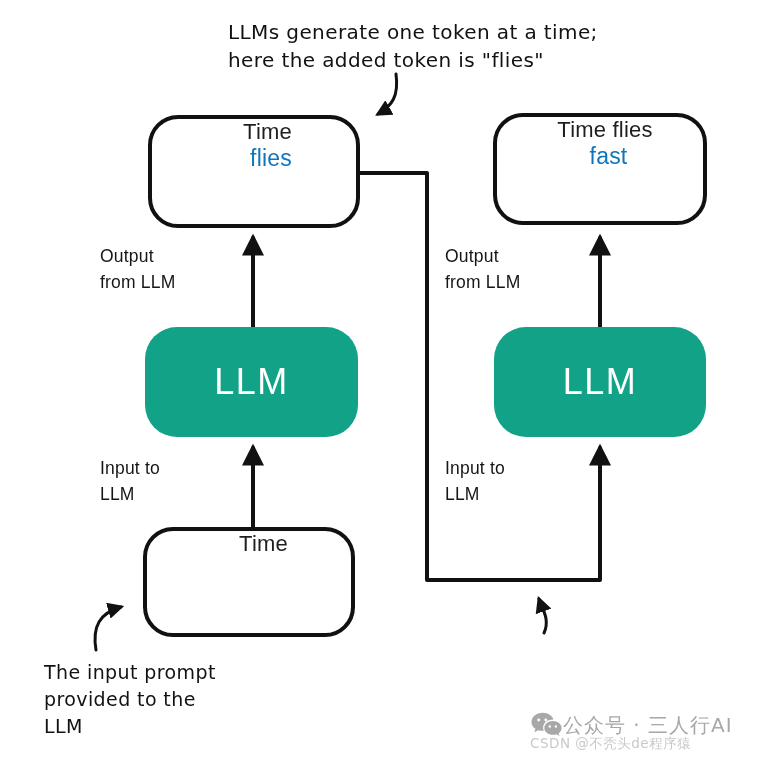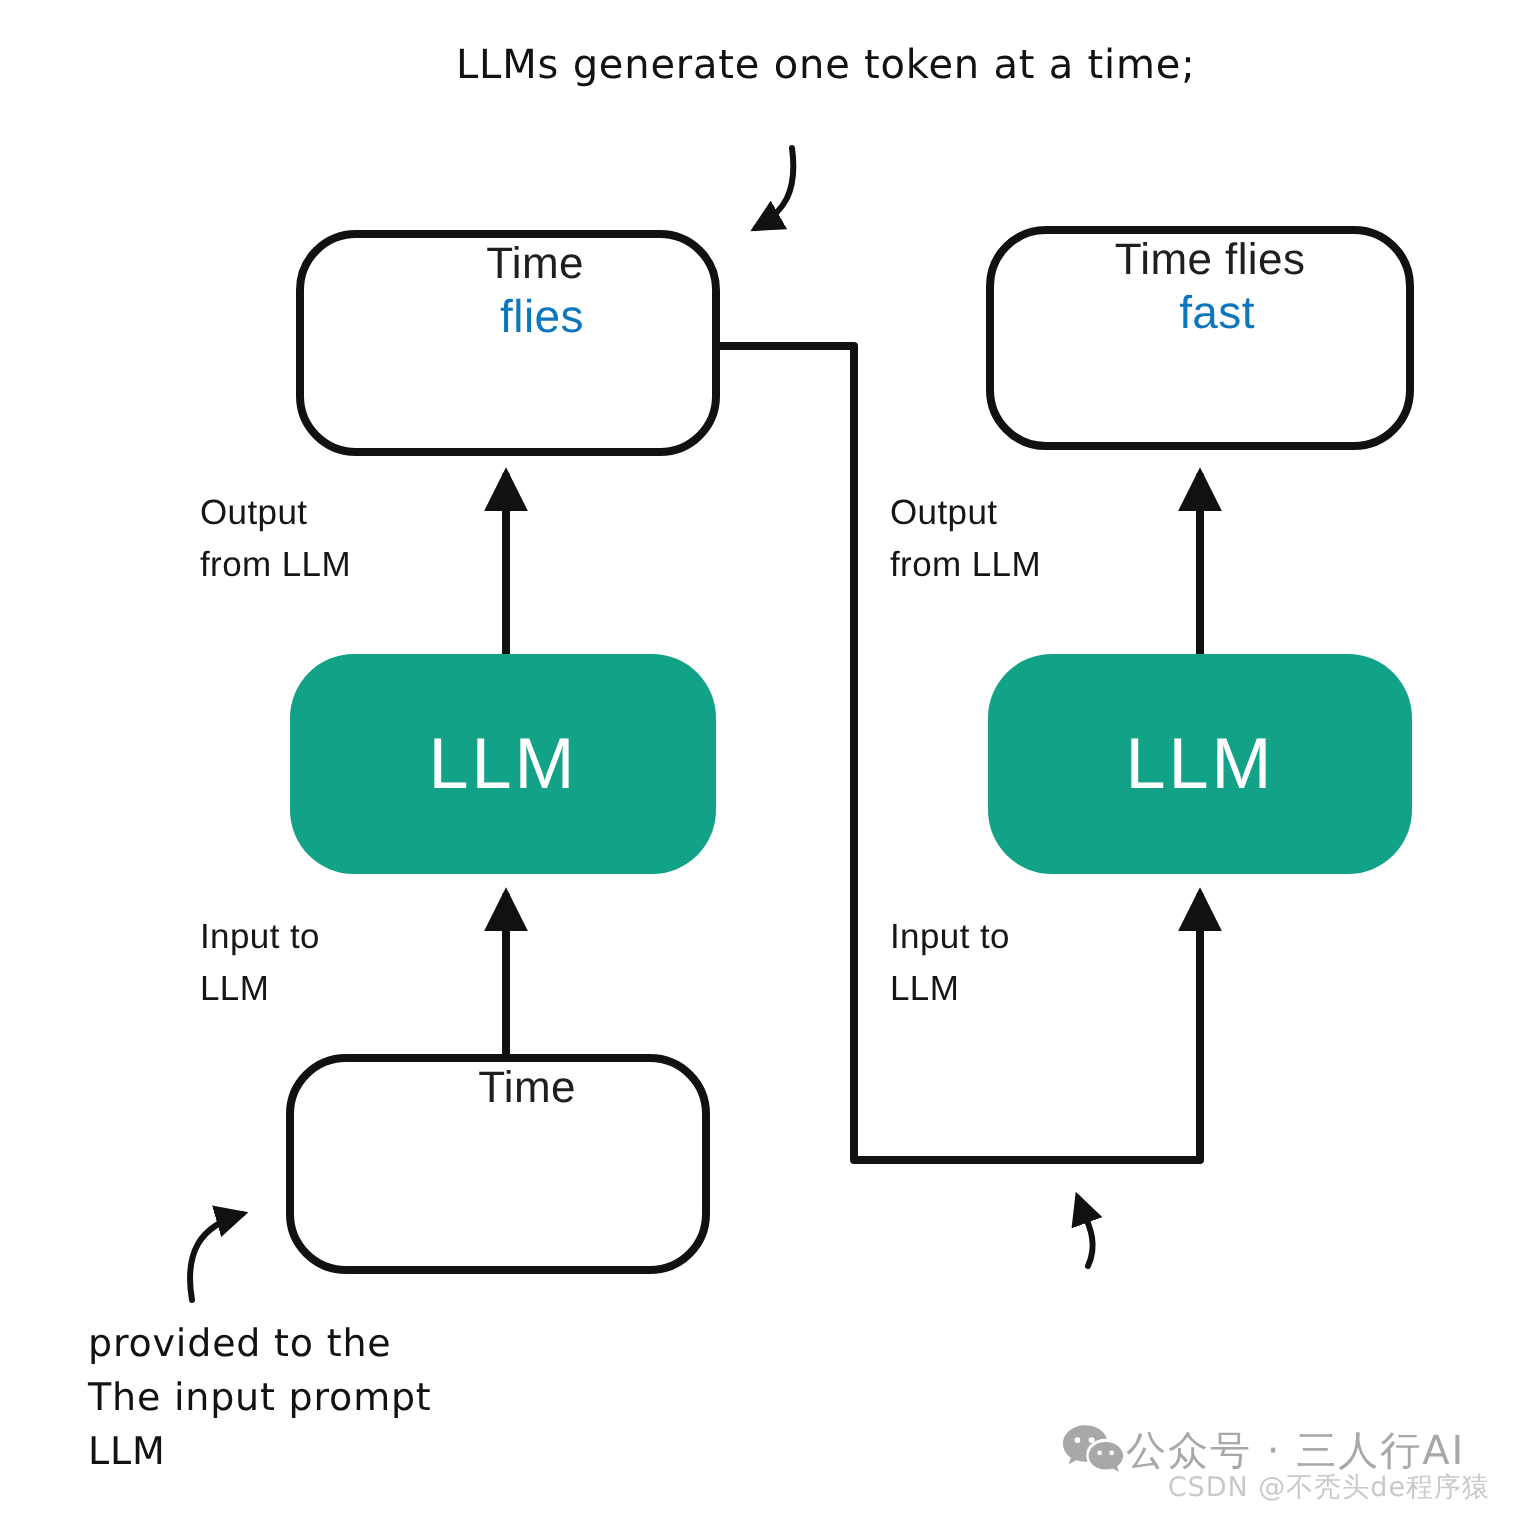--- a/index.html
+++ b/index.html
@@ -51,21 +51,21 @@
   #annotation-top{left:228px;top:18px;font-size:20px;line-height:28px;}
   #annotation-bottom-left{left:44px;top:659px;}
   #annotation-bottom-right{left:405px;top:644px;}
 
   .watermark{
     position:absolute;left:530px;top:711px;width:215px;
     font-family:"DejaVu Sans", sans-serif;
   }
   .watermark-row{display:flex;align-items:center;gap:0;color:var(--watermark);
     font-size:20px;letter-spacing:1px;}
-  .watermark-csdn{margin-top:-4px;text-align:right;color:var(--watermark-csdn);
+  .watermark-csdn{margin-top:-4px;text-align:left;color:var(--watermark-csdn);
     font-size:13.5px;letter-spacing:0.5px;}
   .wechat-icon{width:33px;height:28px;flex:0 0 auto;}
 </style>
 </head>
 <body>
 
 <div class="canvas">
 
   <svg class="overlay" viewBox="0 0 768 760">
     <defs>
@@ -81,20 +81,21 @@
     </g>
     <g fill="none" style="stroke:var(--stroke)" stroke-width="3" stroke-linecap="round">
       <path d="M396,74 C399,96 392,106 378,114" marker-end="url(#ah)"></path>
       <path d="M96,650 C92,626 100,613 121,607" marker-end="url(#ah)"></path>
       <path d="M544,633 C550,620 543,610 539,599" marker-end="url(#ah)"></path>
     </g>
   </svg>
 
   <div class="annotation" id="annotation-top">
     <div>LLMs generate one token at a time;</div>
+    <div>here the added token is "flies"</div>
   </div>
 
   <div class="box" id="box-time-flies">
     <span>Time</span>
     <span class="hl">flies</span>
   </div>
 
   <div class="arrow-label" id="label-left-output">
     <div>Output</div>
     <div>from LLM</div>
@@ -126,22 +127,22 @@
   <div class="llm" id="llm-right">
     <span>LLM</span>
   </div>
 
   <div class="arrow-label" id="label-right-input">
     <div>Input to</div>
     <div>LLM</div>
   </div>
 
   <div class="annotation" id="annotation-bottom-left">
+    <div>The input prompt</div>
     <div>provided to the</div>
-    <div>The input prompt</div>
     <div>LLM</div>
   </div>
 
 
   <div class="watermark">
     <div class="watermark-row">
       <svg class="wechat-icon" viewBox="0 0 36 30">
         <g style="fill:var(--watermark)">
           <path d="M13.8 1.5C7 1.5 1.6 6 1.6 11.6c0 3.1 1.7 5.8 4.3 7.6l-1.2 3.6 4.2-2.2c1.5.5 3.2.8 4.9.8.4 0 .9 0 1.3-.1-.5-1.1-.8-2.3-.8-3.6 0-4.9 4.8-8.8 10.6-8.8h.7C24.3 4.6 19.5 1.5 13.8 1.5z"></path>
           <path d="M25 10.7c-5.2 0-9.4 3.4-9.4 7.5s4.2 7.5 9.4 7.5c1.3 0 2.6-.2 3.8-.6l3.4 1.8-1-3c2-1.4 3.2-3.4 3.2-5.7 0-4.1-4.2-7.5-9.4-7.5z"></path>

